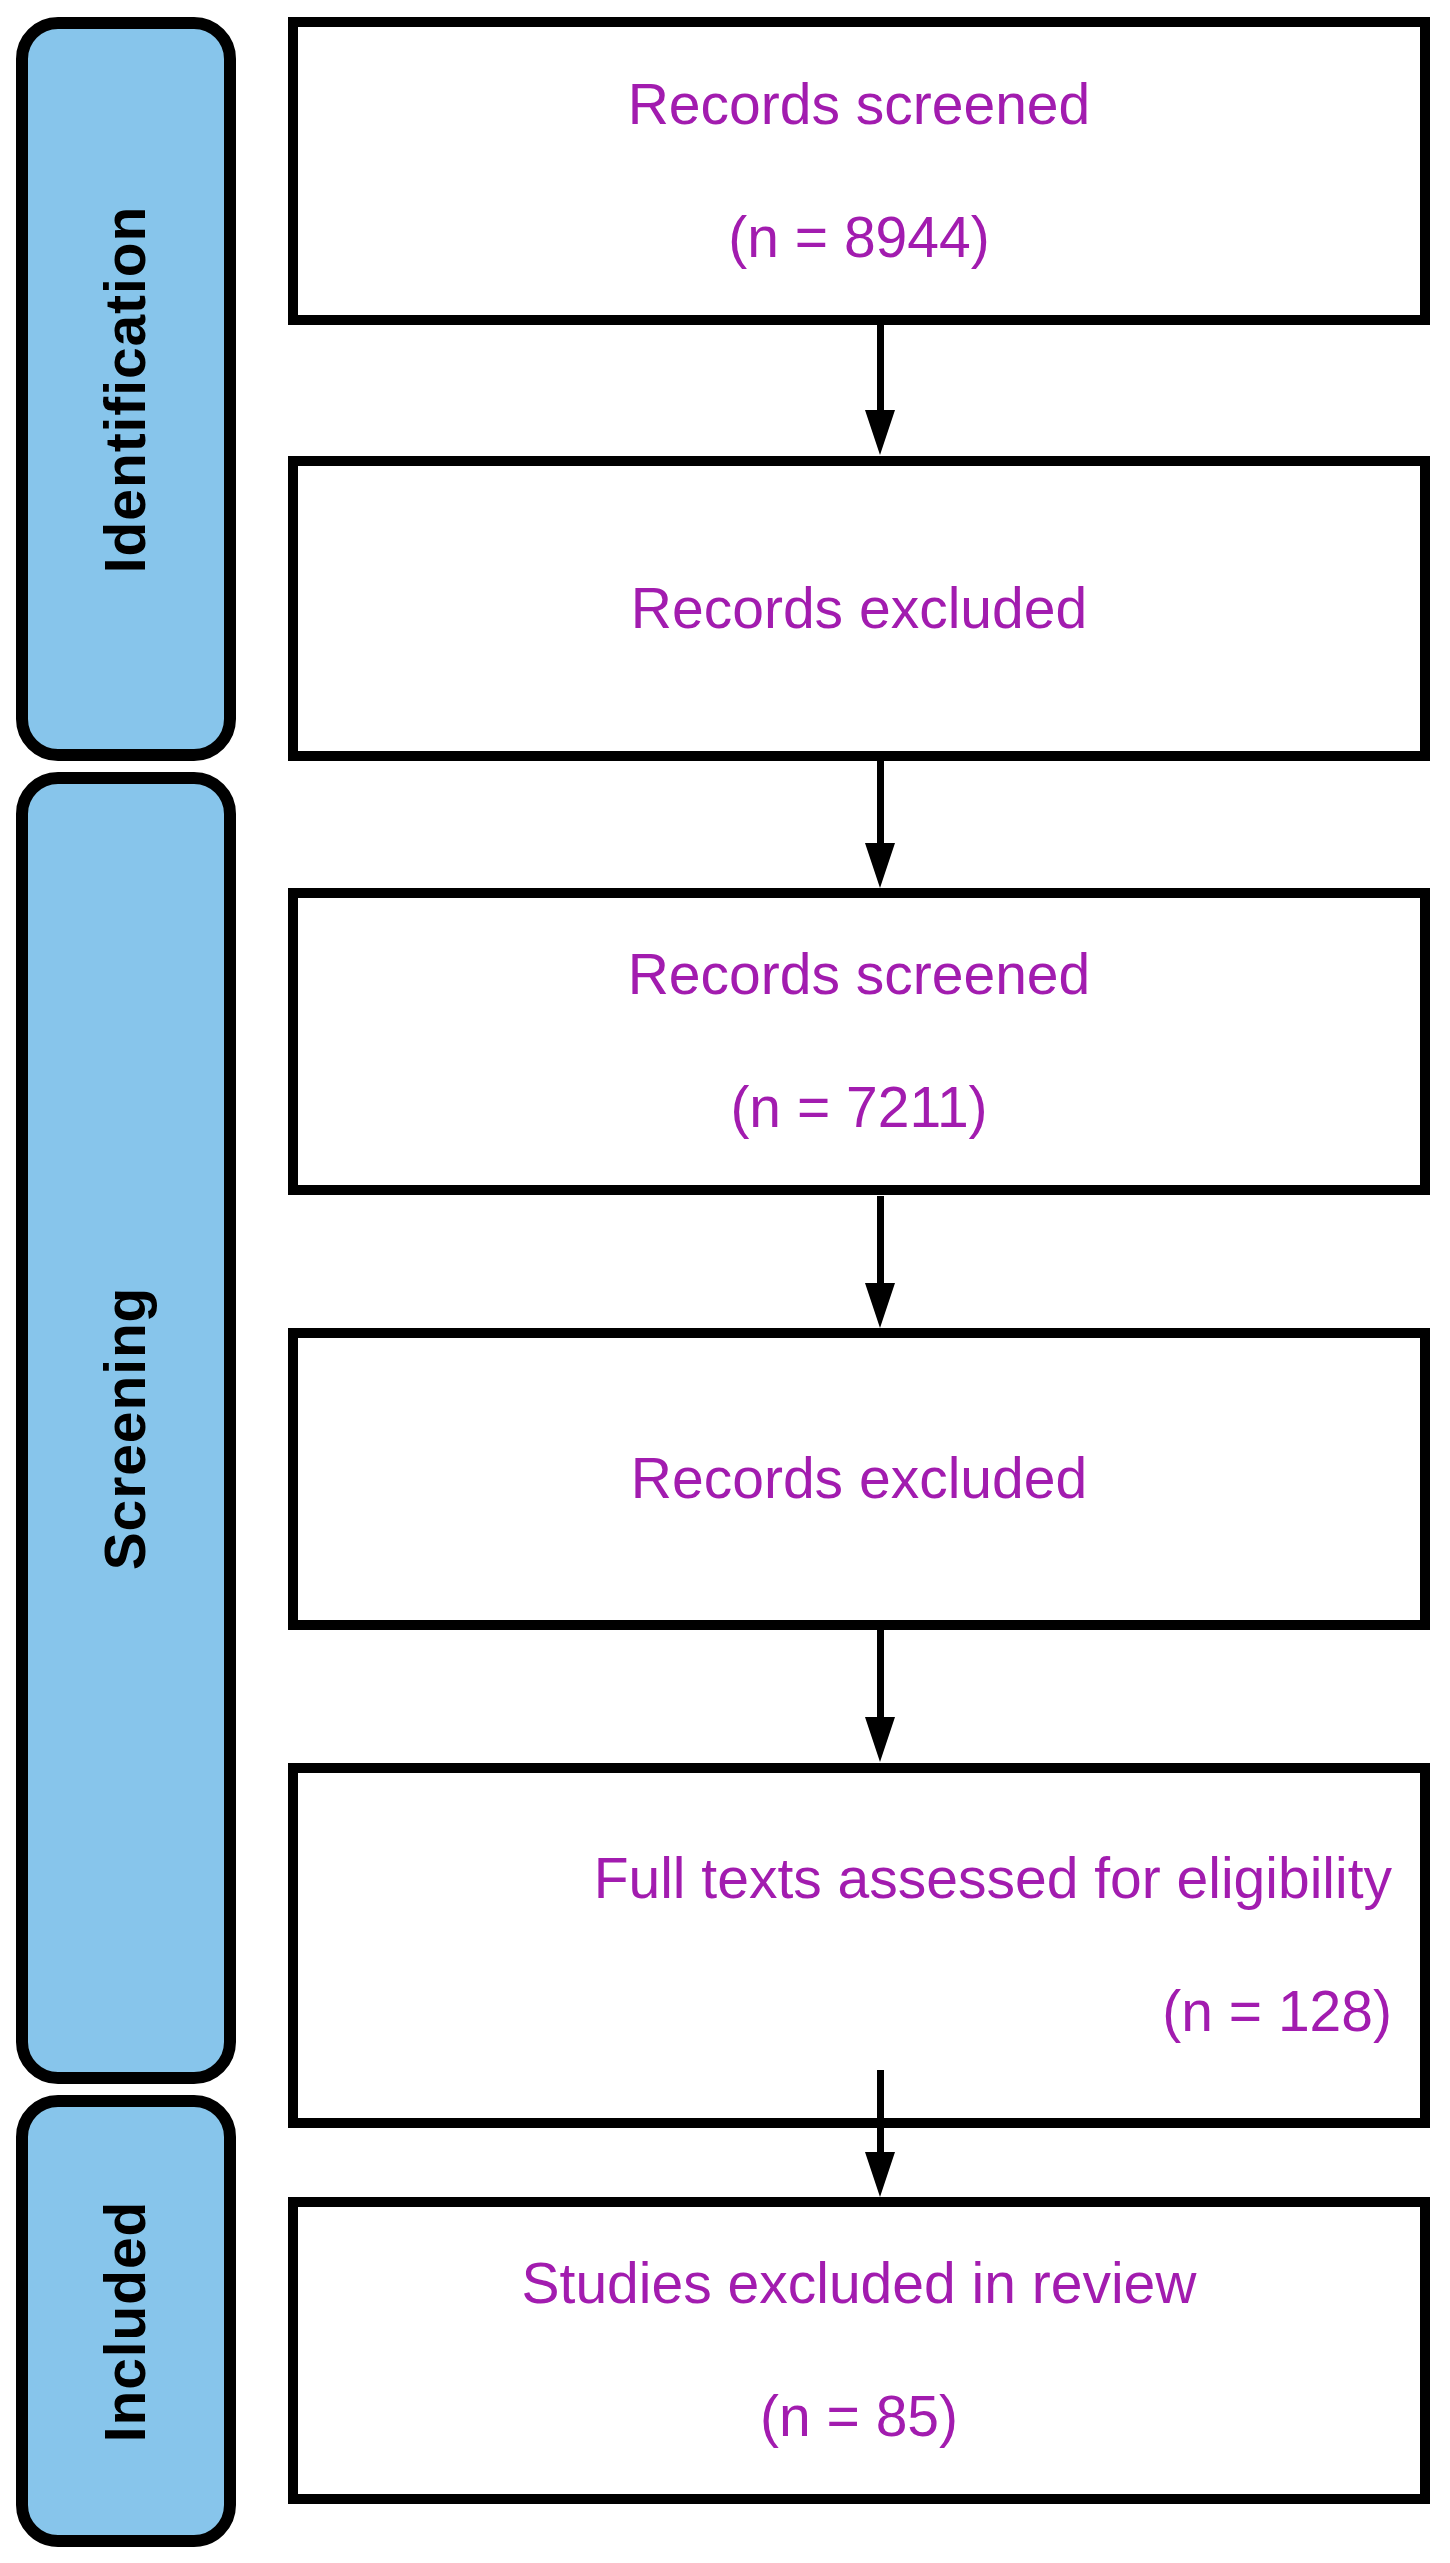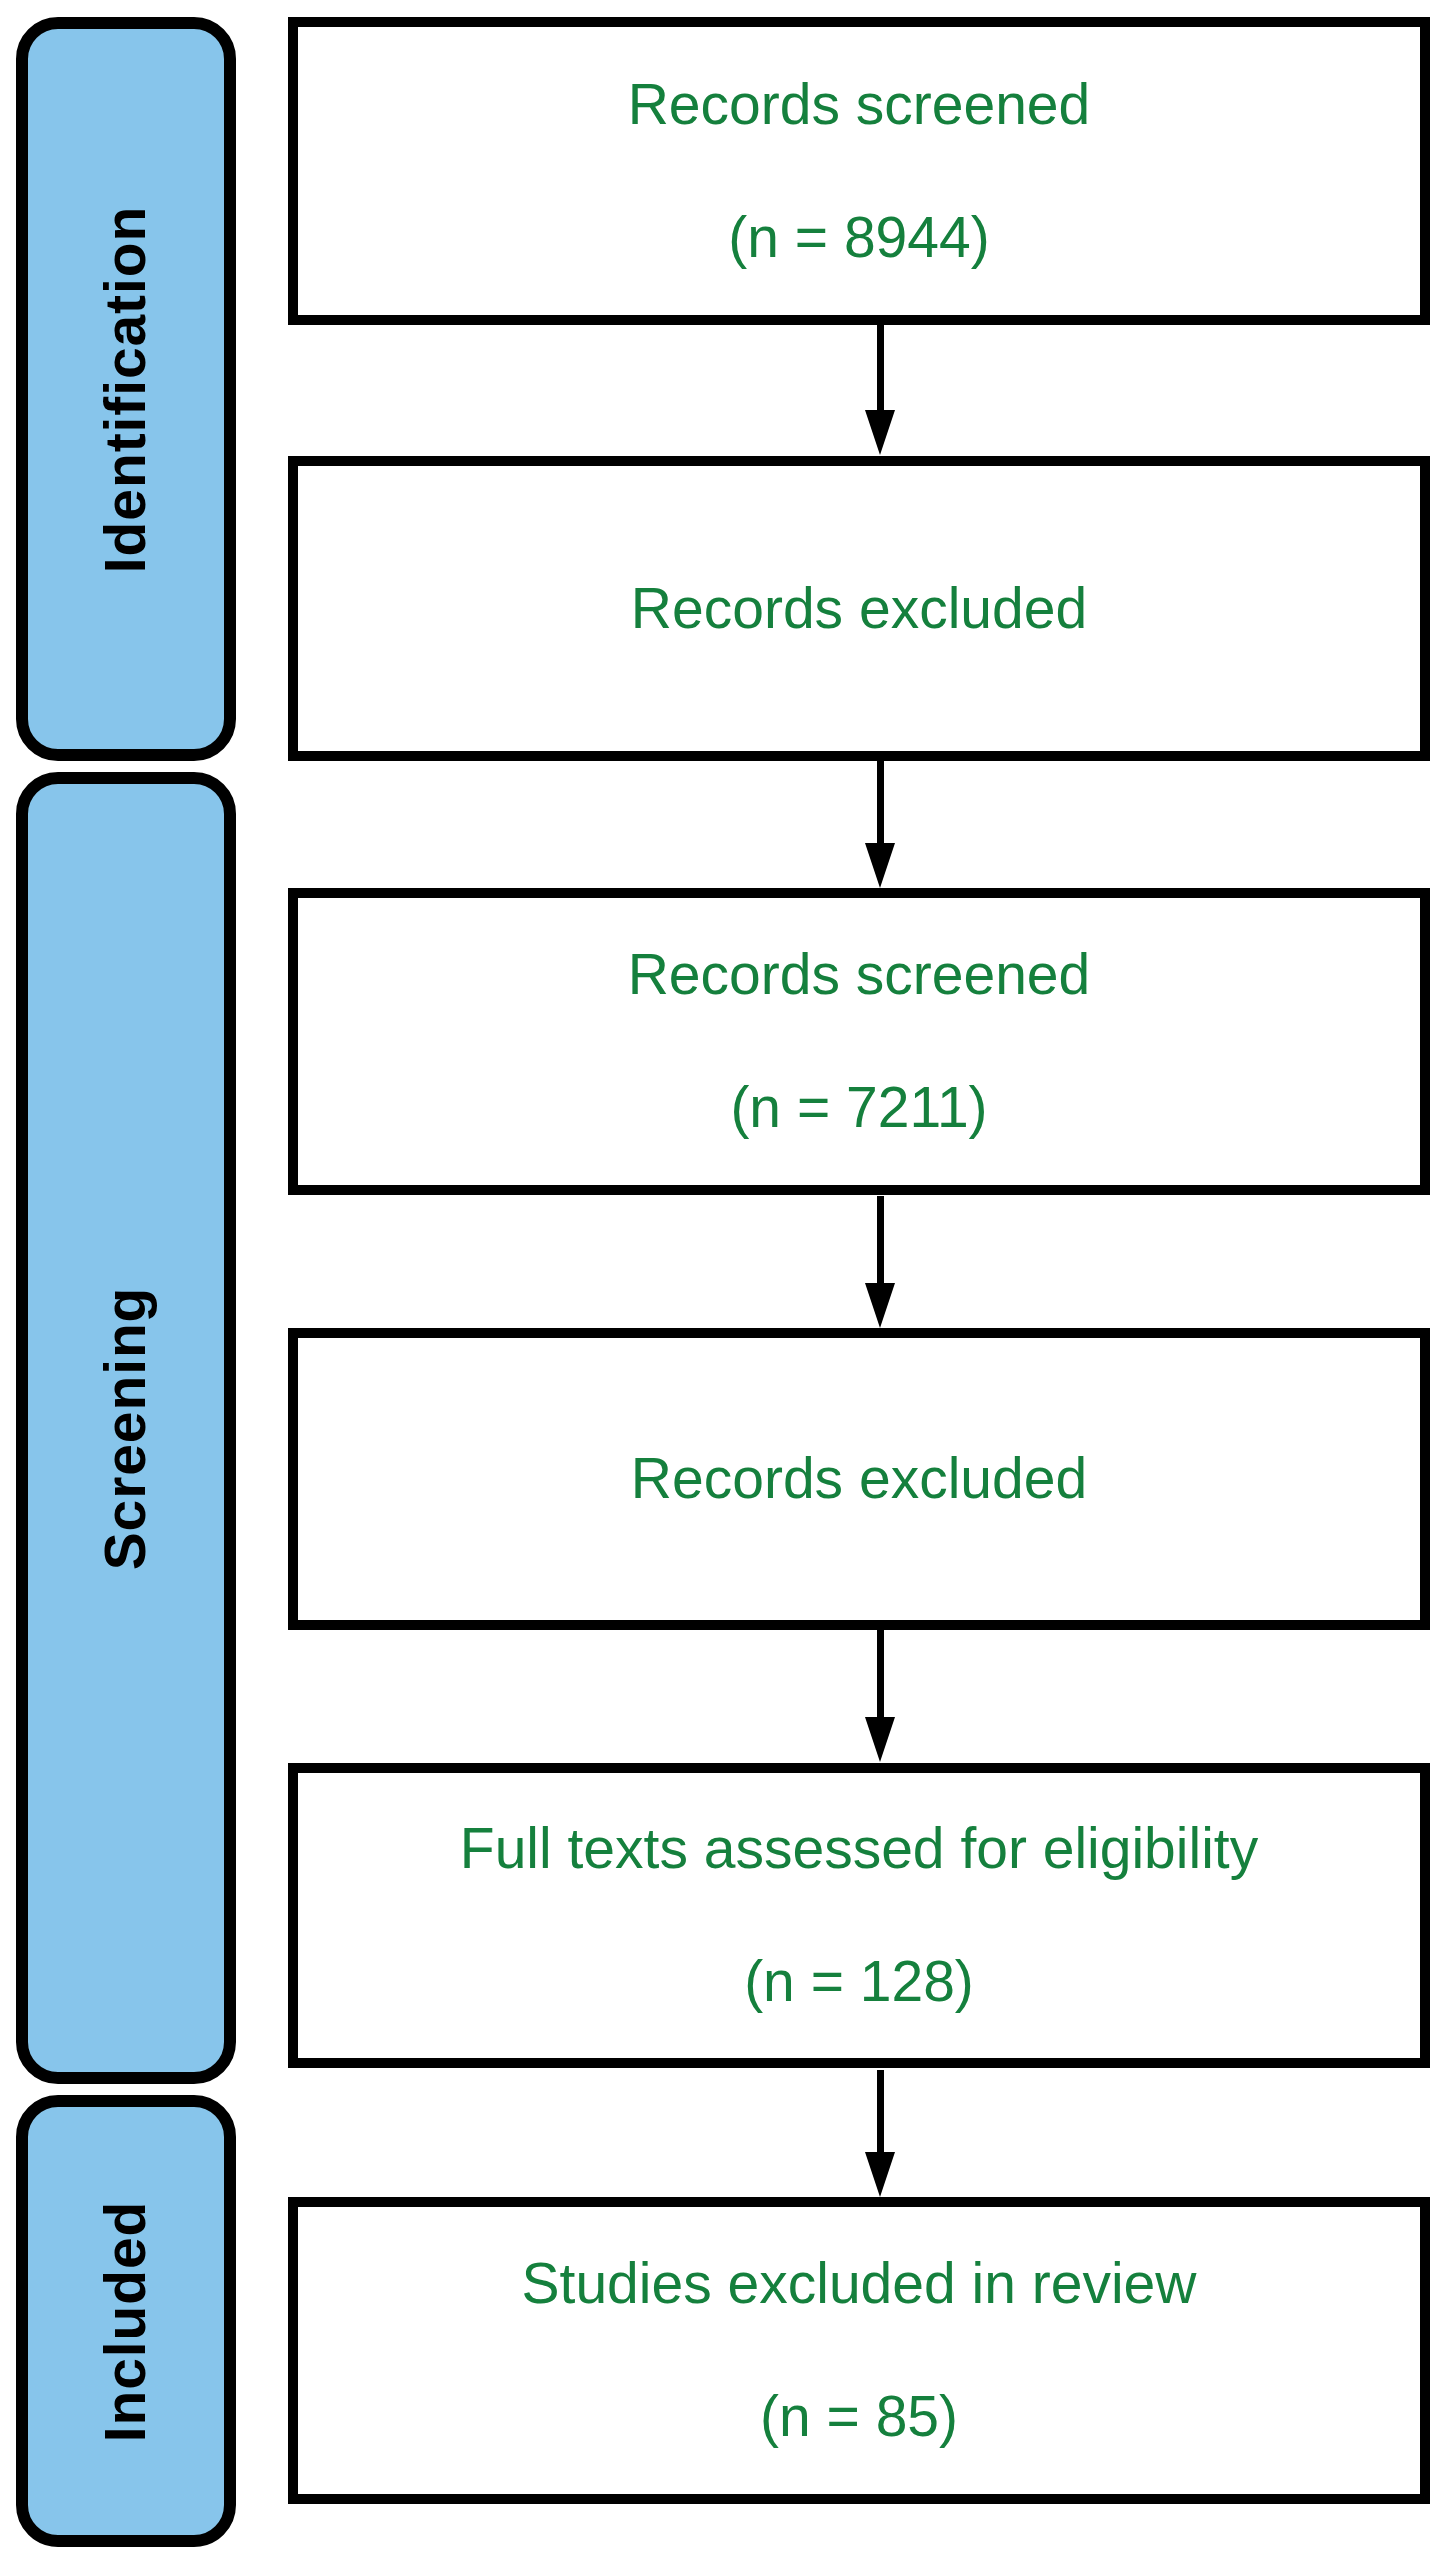--- a/index.html
+++ b/index.html
@@ -54,34 +54,34 @@
     border-radius: 0;
     display: flex;
     flex-direction: column;
     align-items: center;
     justify-content: center;
     padding: 0 28px;
   }
   .flow-line {
     font-family: "Liberation Sans", sans-serif;
     font-size: 57px;
-    color: #15803d;
+    color: #a21caf;
     text-align: center;
     line-height: 1.05;
     white-space: nowrap;
   }
   .flow-line.count {
     margin-top: 73px;
   }
 
   #box-1 { left: 288px; top: 17px;   width: 1142px; height: 308px; }
   #box-2 { left: 288px; top: 456px;  width: 1142px; height: 305px; }
   #box-3 { left: 288px; top: 888px;  width: 1142px; height: 307px; }
   #box-4 { left: 288px; top: 1328px; width: 1142px; height: 302px; }
-  #box-5 { left: 288px; top: 1763px; width: 1142px; height: 305px; }
+  #box-5 { left: 288px; top: 1763px; width: 1142px; height: 365px; align-items: flex-end; }
   #box-6 { left: 288px; top: 2197px; width: 1142px; height: 307px; }
 
   
   .arrow {
     position: absolute;
     left: 865px;
     width: 30px;
   }
   .arrow .shaft {
     position: absolute;

